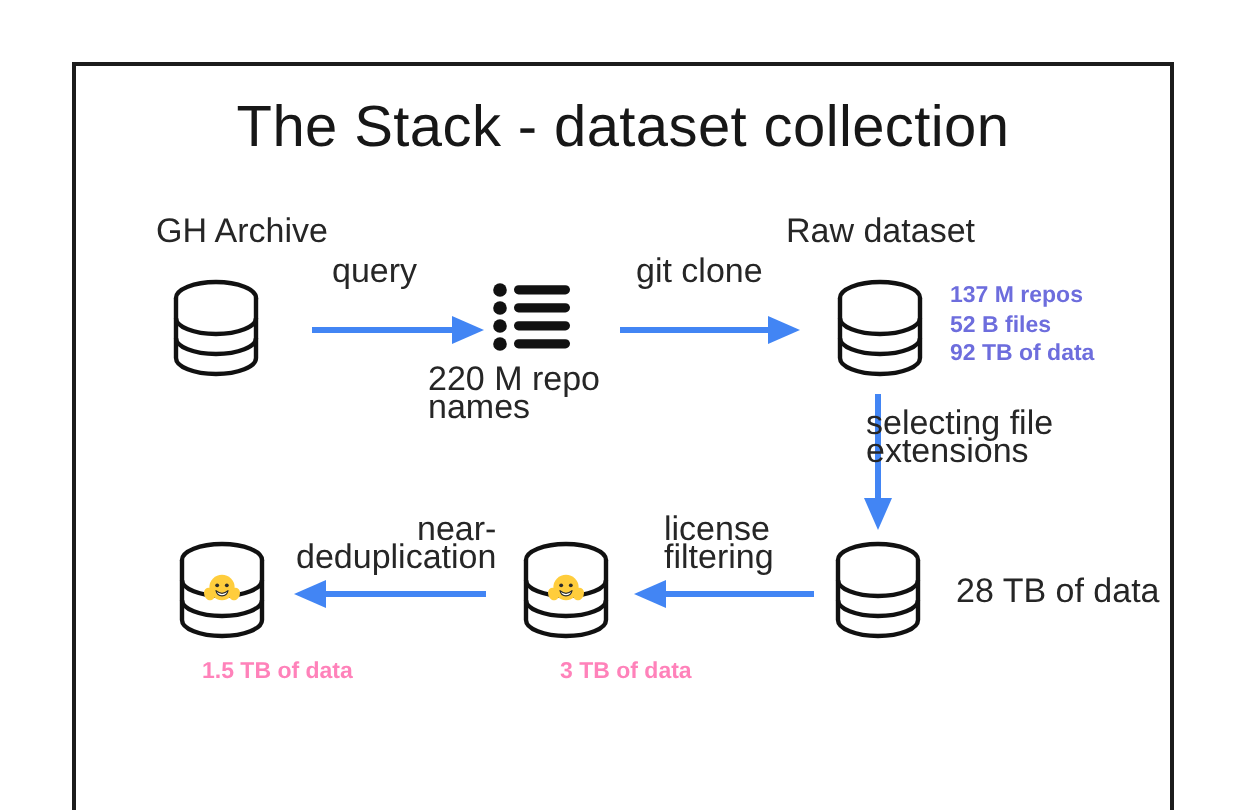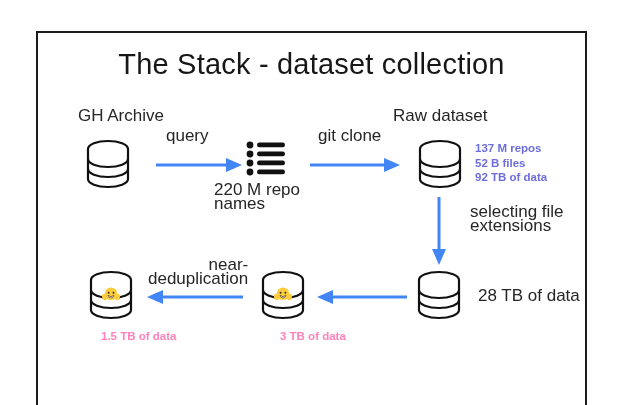--- a/index.html
+++ b/index.html
@@ -163,39 +163,41 @@
   <div class="stat-blue" style="left:437px; top:108px;">137 M repos
 52 B files
 92 TB of data</div>
 
   <div class="arrow" style="left:393px; top:164px;">
     <svg width="16" height="68" viewBox="0 0 16 68">
       <line x1="8" y1="0" x2="8" y2="54" stroke="#4285f4" stroke-width="3"></line>
       <polygon points="1,52 15,52 8,68" fill="#4285f4"></polygon>
     </svg>
   </div>
-  <div class="lbl" style="left:432px; top:172px;">selecting file
+  <div class="lbl" style="left:395px; top:172px;">selecting file
 extensions</div>
 
   <div class="db" style="left:378px; top:237px;">
     <svg viewBox="0 0 46 50">
       <ellipse cx="23" cy="10" rx="20" ry="8" fill="#fff" stroke="#111" stroke-width="2.2"></ellipse>
       <path d="M3 10 V40 A20 8 0 0 0 43 40 V10" fill="#fff" stroke="#111" stroke-width="2.2"></path>
       <path d="M3 20 A20 8 0 0 0 43 20" fill="none" stroke="#111" stroke-width="2.2"></path>
       <path d="M3 30 A20 8 0 0 0 43 30" fill="none" stroke="#111" stroke-width="2.2"></path>
     </svg>
   </div>
   <div class="lbl" style="left:440px; top:256px;">28 TB of data</div>
 
   <div class="arrow" style="left:277px; top:256px;">
     <svg width="92" height="16" viewBox="0 0 92 16">
       <line x1="16" y1="8" x2="92" y2="8" stroke="#4285f4" stroke-width="3"></line>
       <polygon points="18,1 18,15 2,8" fill="#4285f4"></polygon>
     </svg>
   </div>
+  <div class="lbl" style="left:294px; top:225px;">license
+filtering</div>
 
   <div class="db" style="left:222px; top:237px;">
     <svg viewBox="0 0 46 50">
       <ellipse cx="23" cy="10" rx="20" ry="8" fill="#fff" stroke="#111" stroke-width="2.2"></ellipse>
       <path d="M3 10 V40 A20 8 0 0 0 43 40 V10" fill="#fff" stroke="#111" stroke-width="2.2"></path>
       <path d="M3 20 A20 8 0 0 0 43 20" fill="none" stroke="#111" stroke-width="2.2"></path>
       <path d="M3 30 A20 8 0 0 0 43 30" fill="none" stroke="#111" stroke-width="2.2"></path>
     </svg>
   </div>
   <div class="hf" style="left:235px; top:252px;">

